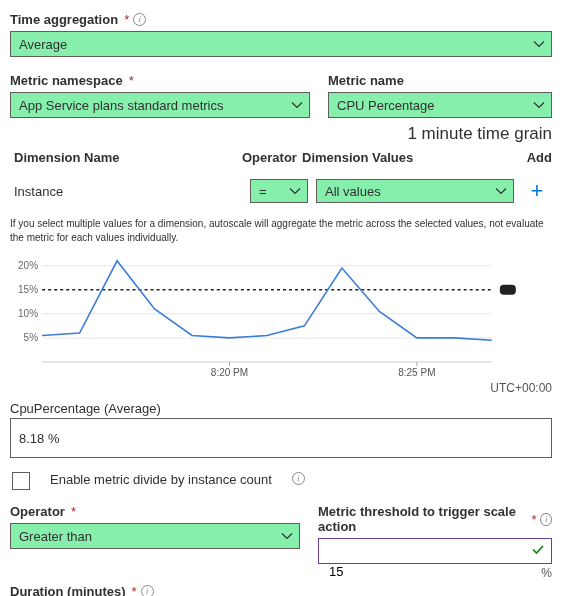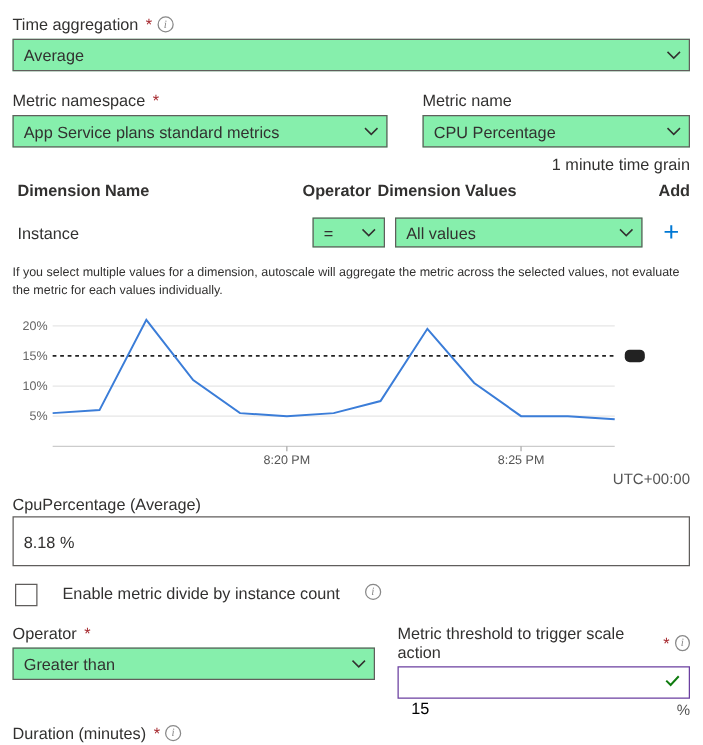--- a/index.html
+++ b/index.html
@@ -12,21 +12,21 @@
     background: #ffffff;
     width: 562px;
   }
   .label-row {
     display: flex;
     align-items: center;
     gap: 4px;
     margin-bottom: 4px;
     margin-top: 6px;
   }
-  .label-text { color: #323130; }
+  .label-text { color: #323130; font-weight: bold; }
   .req { color: #a4262c; margin-left: 2px;}
   .info-icon {
     width: 13px; height: 13px;
     border: 1px solid #888;
     border-radius: 50%;
     display: inline-flex;
     align-items: center; justify-content: center;
     font-size: 9px; color: #888;
     line-height: 1;
     font-family: Georgia, serif;
@@ -50,30 +50,30 @@
   }
   .chev svg { display:block; }
   .check-icon {
     position:absolute;
     right: 6px; top:50%;
     transform: translateY(-50%);
     color:#107c10;
   }
   .row2 {
     display: flex;
-    gap: 28px;
+    gap: 18px;
     margin-top: 10px;
   }
   .row2 > div { display:flex; flex-direction:column; }
   .row2 .col-ns { width: 300px; }
   .row2 .col-mn { flex:1; }
 
   .timegrain {
     text-align: right;
-    font-size: 13px;
+    font-size: 17px;
     color: #323130;
     margin-top: 6px;
   }
 
   .dim-header {
     display:flex;
     align-items:center;
     font-weight:600;
     font-size:13px;
     padding: 6px 0 10px 0;

